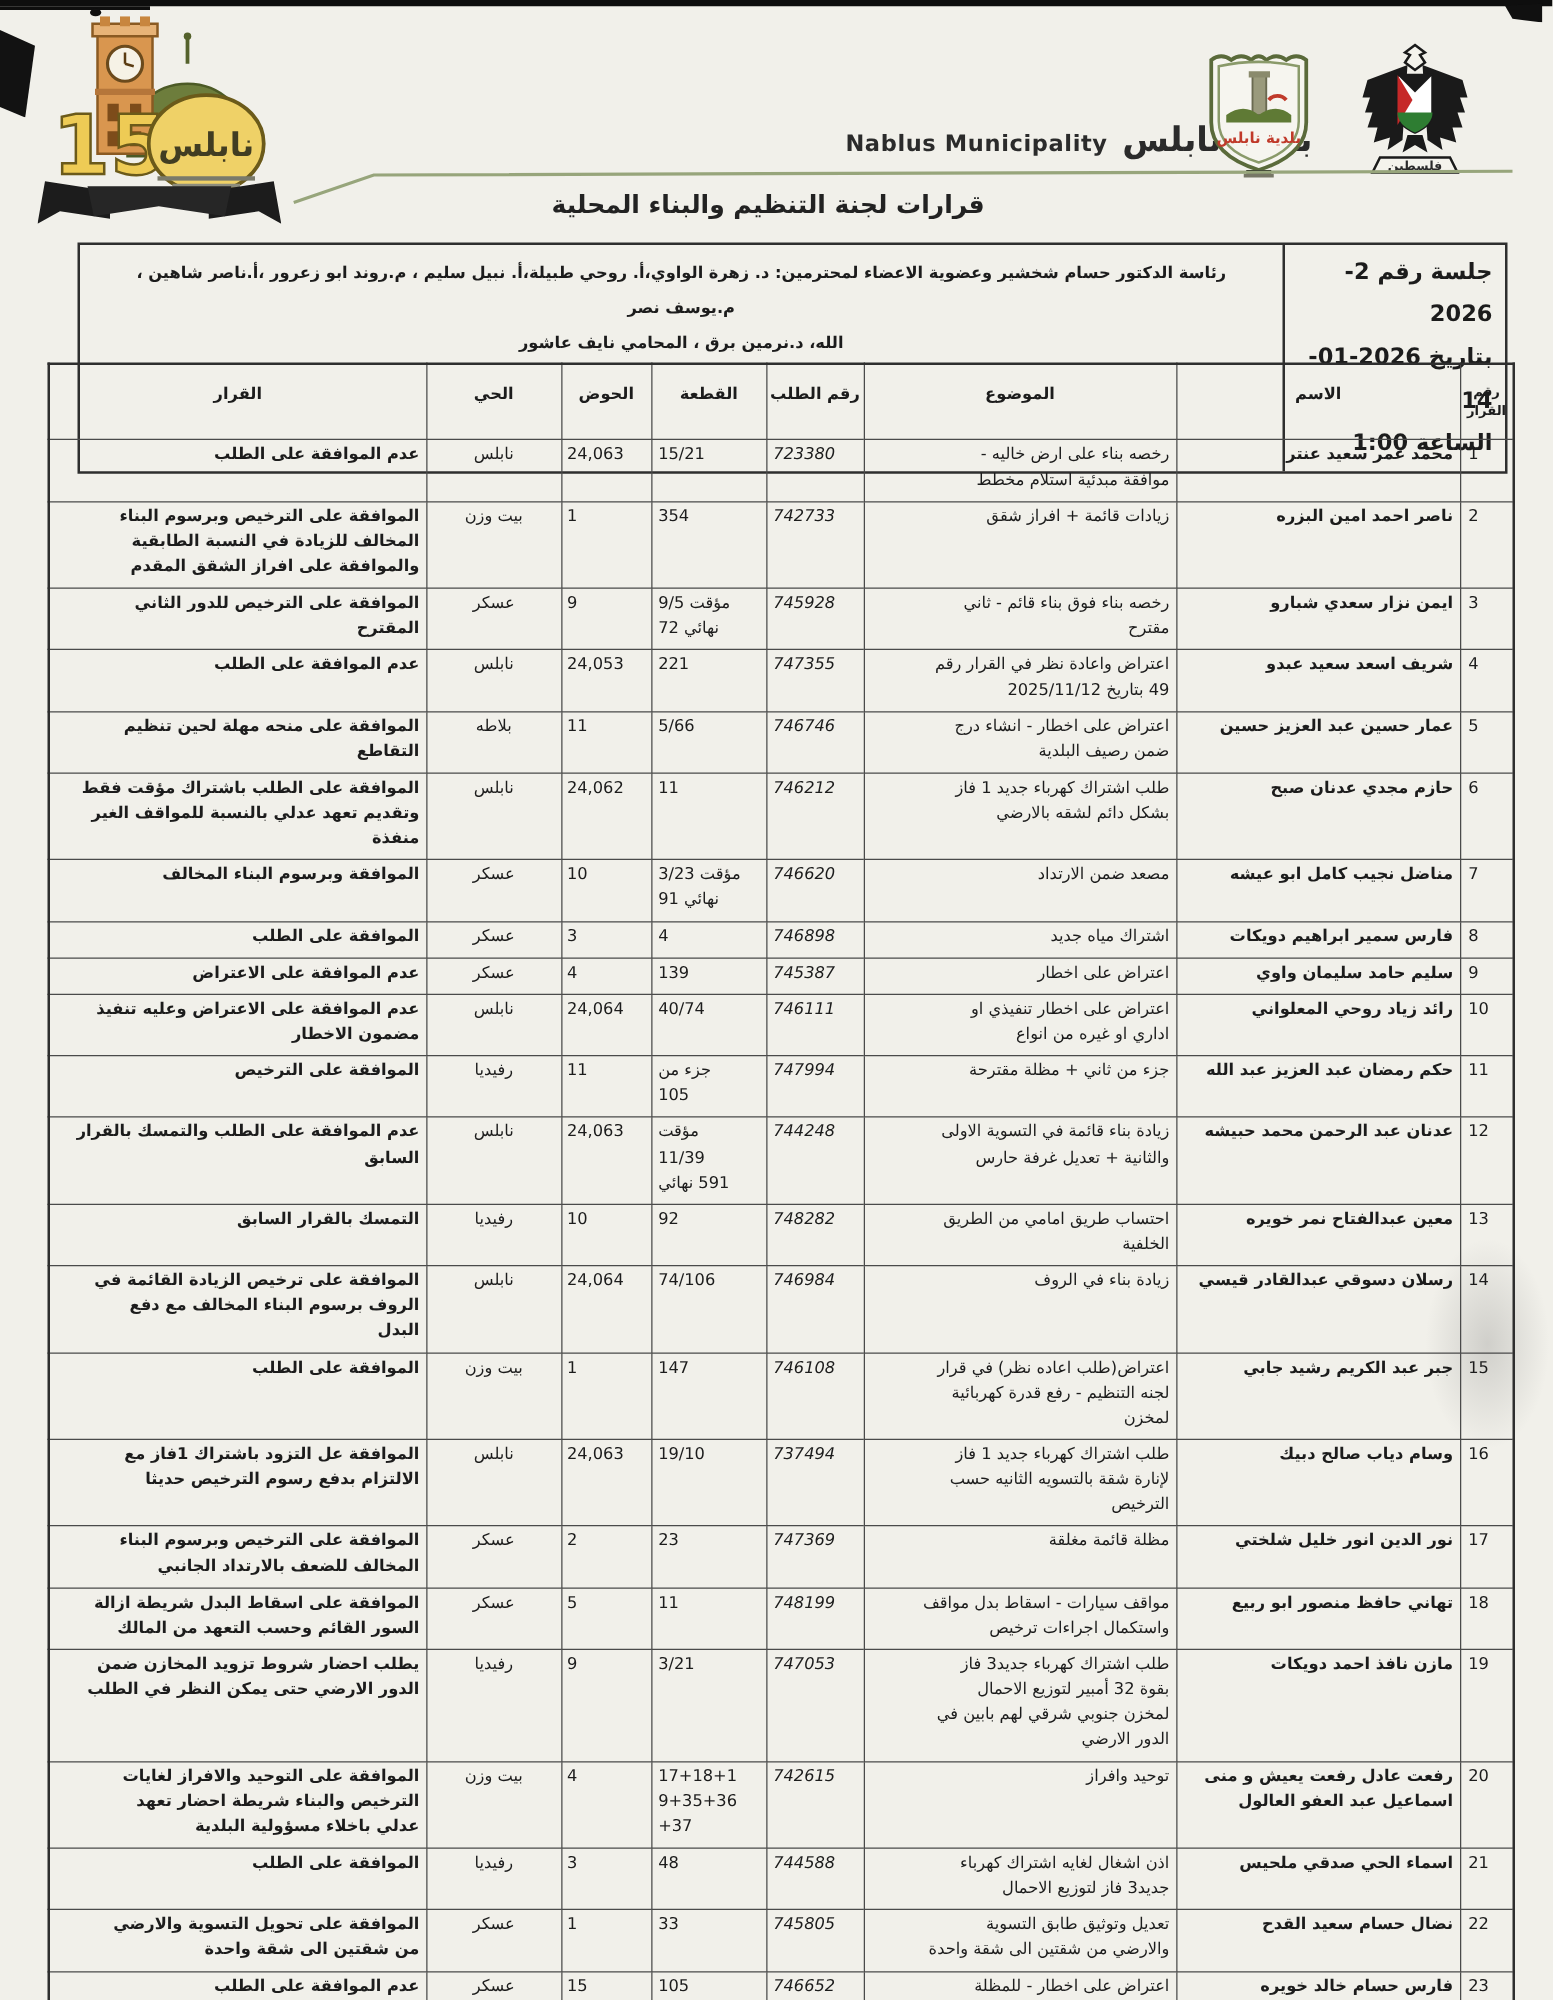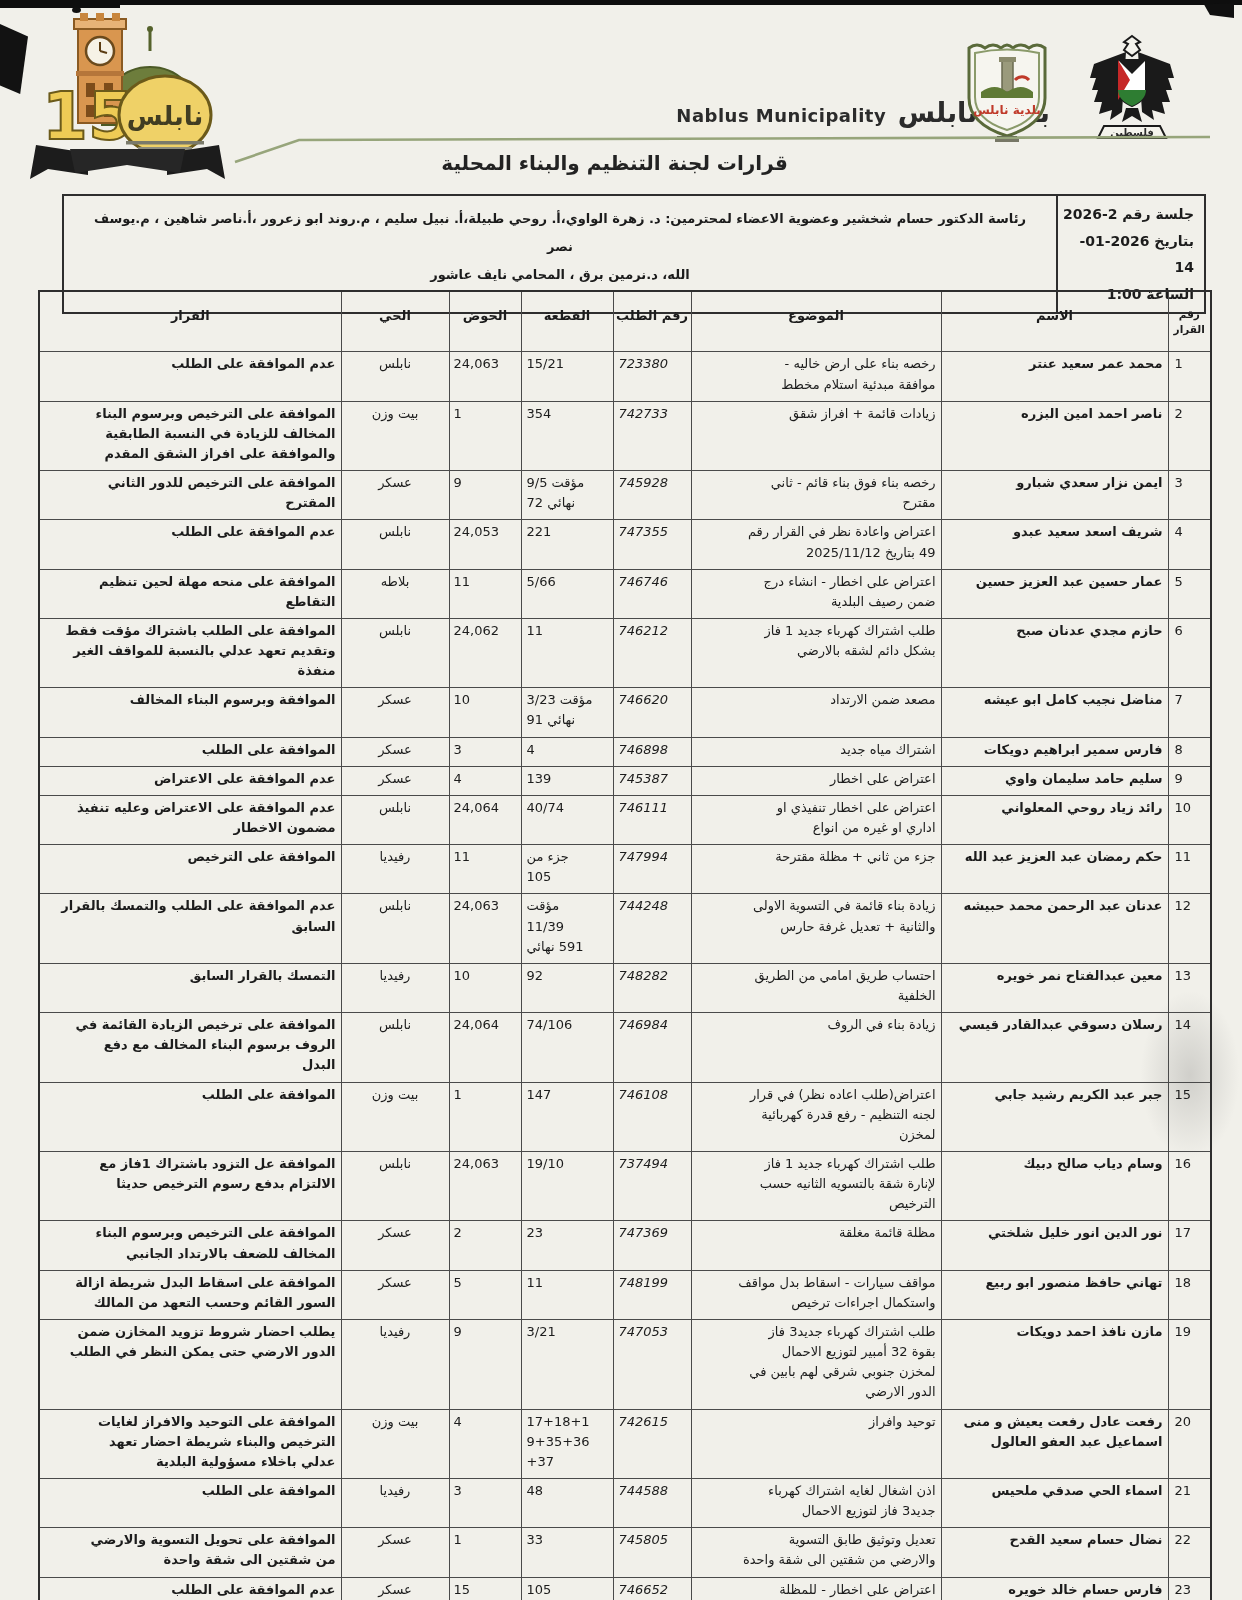--- a/index.html
+++ b/index.html
@@ -25,22 +25,22 @@
   .brand{position:absolute;left:600px;top:97px;width:450px;text-align:right;white-space:nowrap;
     font-weight:bold;color:#2b2b2b;direction:ltr;}
   .brand .en{font-size:18px;letter-spacing:.5px;}
   .brand .ar{font-size:27px;margin-left:6px;}
   .rule{position:absolute;left:233px;top:130px;}
   .doc-title{position:absolute;top:151px;left:0;right:13px;text-align:center;direction:rtl;
     font-size:20px;font-weight:bold;color:#222;}
   
   .session{position:absolute;left:62px;top:194px;width:1144px;box-sizing:border-box;
     border:2px solid #2e2e2e;display:flex;direction:rtl;background:transparent;min-height:86px;}
-  .session-meta{width:148px;box-sizing:border-box;border-left:2px solid #2e2e2e;
-    padding:5px 10px 5px 4px;font-weight:bold;font-size:14px;line-height:1.9;text-align:right;direction:rtl;}
+  .session-meta{width:178px;box-sizing:border-box;border-left:2px solid #2e2e2e;
+    padding:5px 10px 5px 4px;font-weight:bold;font-size:18px;line-height:1.9;text-align:right;direction:rtl;}
   .session-members{flex:1;box-sizing:border-box;padding:9px 16px;text-align:center;direction:rtl;
     font-weight:bold;font-size:13px;line-height:2.15;white-space:pre-line;}
   
   table.decisions{position:absolute;left:38px;top:290px;width:1172px;border-collapse:collapse;
     direction:rtl;table-layout:fixed;background:transparent;border:2px solid #2e2e2e;}
   .decisions th,.decisions td{border:1px solid #4a4a4a;vertical-align:top;
     font-size:13px;line-height:1.55;padding:2px 5px 6px;white-space:pre-line;overflow:hidden;}
   .decisions th{font-weight:bold;text-align:center;padding:15px 2px;line-height:1.4;}
   th.c-no{font-size:10.5px;}
   td.c-no{text-align:left;padding-left:6px;}

